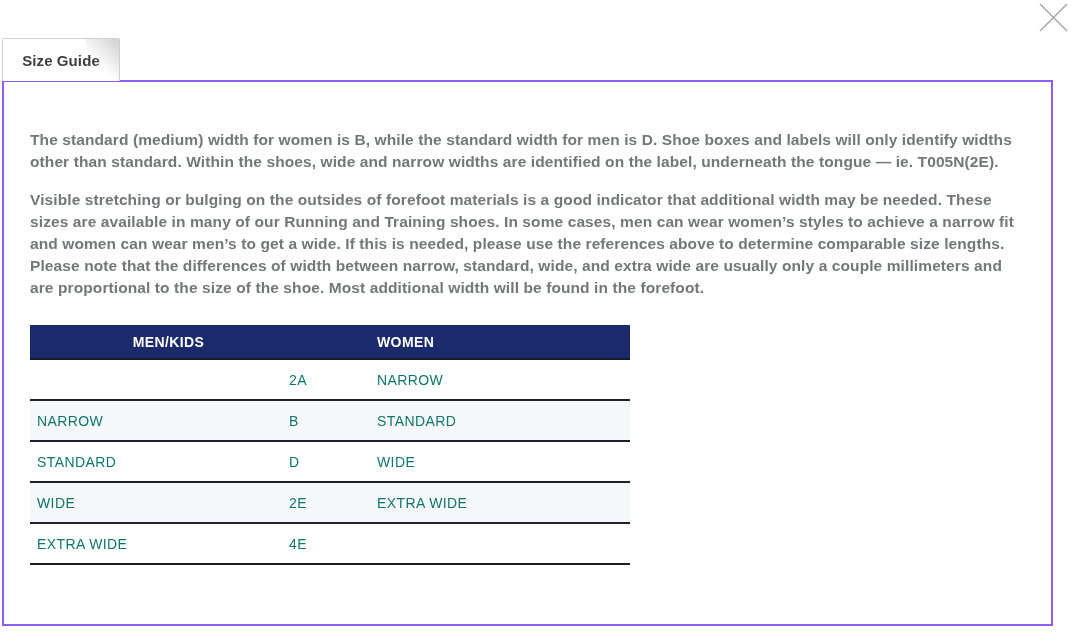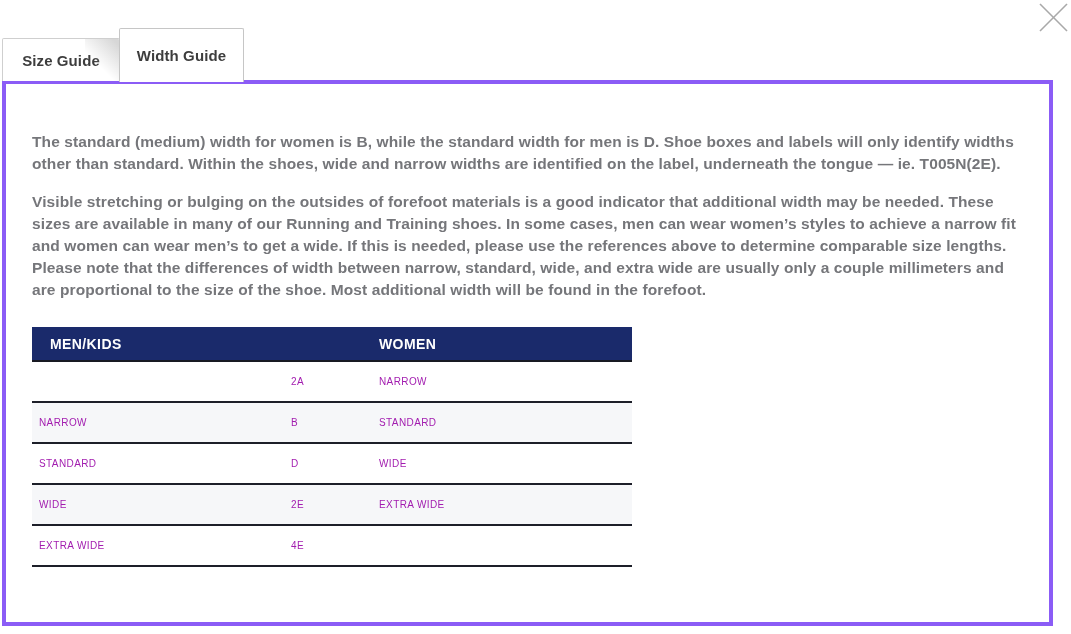--- a/index.html
+++ b/index.html
@@ -36,66 +36,63 @@
   }
   .tab-active {
     width: 125px; height: 54px; border-radius: 2px 2px 0 0;
     margin-left: -1px; margin-bottom: -1px; z-index: 4;
     border-color: #c6c6c6;
   }
 
   
   .panel {
     position: absolute; top: 80px; left: 2px; width: 1051px; height: 546px;
-    background: #ffffff; border: 4px solid #8b5cf6;
+    background: #ffffff; border: 2px solid #8b5cf6;
     padding: 47px 40px 0 26px; z-index: 2;
   }
   .para, .question {
     width: 988px; font-size: 15.5px; line-height: 22px; font-weight: bold;
     color: #75767a; letter-spacing: 0.1px;
   }
   .para-intro { margin-bottom: 16px; }
   .question { margin-bottom: 6px; }
 
   
   .wtable { width: 600px; margin-top: 26px; }
   .t-head {
     height: 35px; background: #1a2a6b; border-bottom: 2px solid #181a23;
     display: grid; grid-template-columns: 259px 88px 1fr; align-items: center;
   }
   .th { color: #ffffff; font-size: 14px; font-weight: bold; letter-spacing: 0.4px; }
-  .th-men { padding-left: 18px; }
+  .th-men { text-align: center; padding-left: 18px; }
   .th-women { }
   .t-row {
     height: 41px; display: grid; grid-template-columns: 259px 88px 1fr;
     align-items: center; border-bottom: 2px solid #1d1f29; background: #ffffff;
   }
   .t-row:nth-child(odd) { background: #f6f7f9; }
-  .td { font-size: 10px; color: #a21caf; letter-spacing: 0.4px; white-space: nowrap; }
+  .td { font-size: 14px; color: #0f766e; letter-spacing: 0.4px; white-space: nowrap; }
   .td-first { padding-left: 7px; }
 </style>
 </head>
 <body>
 
 <div class="modal">
 
   <button class="close-btn" aria-label="Close">
     <svg width="33" height="32" viewBox="0 0 33 32">
       <line x1="3" y1="2" x2="30" y2="29" stroke="#a9a9a9" stroke-width="1.6"></line>
       <line x1="30" y1="2" x2="3" y2="29" stroke="#a9a9a9" stroke-width="1.6"></line>
     </svg>
   </button>
 
   <div class="tab-bar">
     <div class="tab tab-inactive">
       <span>Size Guide</span>
       <span class="tab-shade"></span>
-    </div>
-    <div class="tab tab-active">
-      <span>Width Guide</span>
     </div>
   </div>
 
   <div class="panel">
 
     <p class="para para-intro">The standard (medium) width for women is B, while the standard width for men is D. Shoe boxes and labels will only identify widths other than standard. Within the shoes, wide and narrow widths are identified on the label, underneath the tongue — ie. T005N(2E).</p>
 
     <p class="para">Visible stretching or bulging on the outsides of forefoot materials is a good indicator that additional width may be needed. These sizes are available in many of our Running and Training shoes. In some cases, men can wear women’s styles to achieve a narrow fit and women can wear men’s to get a wide. If this is needed, please use the references above to determine comparable size lengths. Please note that the differences of width between narrow, standard, wide, and extra wide are usually only a couple millimeters and are proportional to the size of the shoe. Most additional width will be found in the forefoot.</p>
 
     <div class="wtable">

